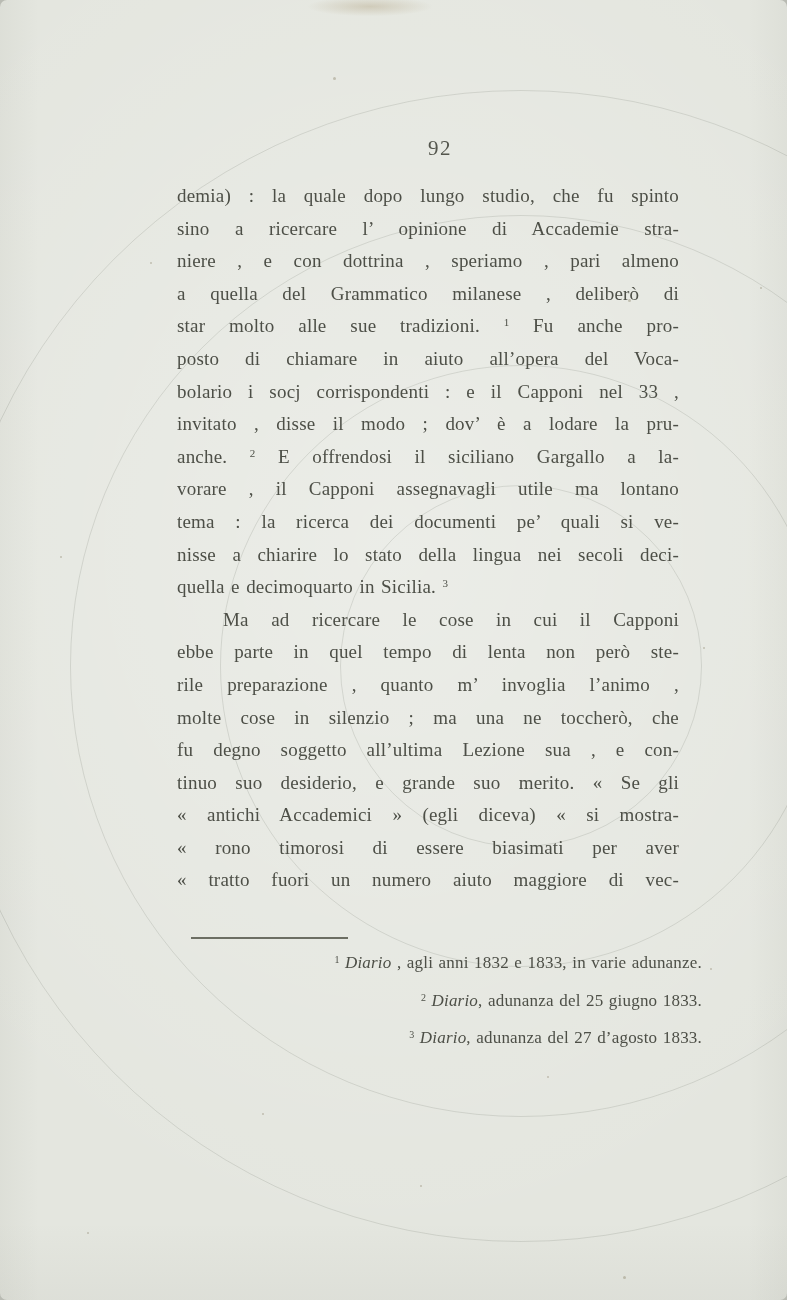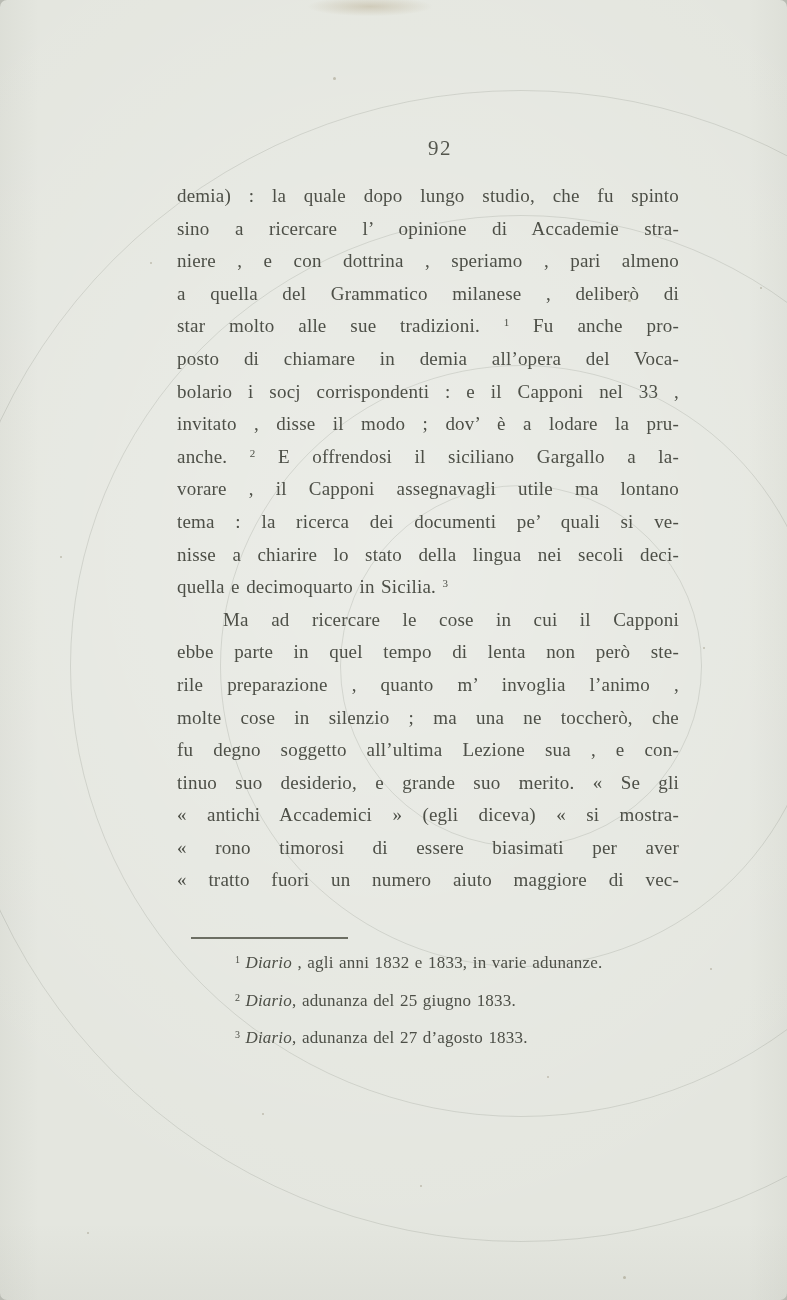--- a/index.html
+++ b/index.html
@@ -38,22 +38,22 @@
   }
   .line.no-just{text-align-last:left;}
   .line.indent{text-indent:46px;}
   sup.sup{font-size:11px;line-height:0;vertical-align:6px;letter-spacing:0;}
   .italic{font-style:italic;}
   .footrule{
     position:absolute;top:937px;left:191px;width:157px;height:1.6px;
     background:rgba(86,88,76,0.85);
   }
   .footnotes{
-    position:absolute;top:944px;left:191px;width:520px;
-    font-size:17px;letter-spacing:0.2px;word-spacing:1px;
+    position:absolute;top:944px;left:182px;width:520px;
+    font-size:17px;letter-spacing:0.2px;word-spacing:1px;text-align:right;
   }
   .footnote{height:37.6px;line-height:37.6px;padding-left:44px;}
   .footnote sup.sup{vertical-align:5px;font-size:10px;}
 </style>
 </head>
 <body>
 
 <div class="page">
 
   <div class="emboss" style="left:340px;top:485px;width:360px;height:360px;"></div>
@@ -75,21 +75,21 @@
   <div class="speck" style="left:623px;top:1276px;width:3px;height:3px;"></div>
 
   <div class="pagenum">92</div>
 
   <div class="textblock">
       <div class="line"><span class="txt">demia) : la quale dopo lungo studio, che fu spinto</span></div>
       <div class="line"><span class="txt">sino a ricercare l’ opinione di Accademie stra-</span></div>
       <div class="line"><span class="txt">niere , e con dottrina , speriamo , pari almeno</span></div>
       <div class="line"><span class="txt">a quella del Grammatico milanese , deliberò di</span></div>
       <div class="line"><span class="txt">star molto alle sue tradizioni. </span><sup class="sup">1</sup><span class="txt"> Fu anche pro-</span></div>
-      <div class="line"><span class="txt">posto di chiamare in demia all’opera del Voca-</span></div>
+      <div class="line"><span class="txt">posto di chiamare in aiuto all’opera del Voca-</span></div>
       <div class="line"><span class="txt">bolario i socj corrispondenti : e il Capponi nel 33 ,</span></div>
       <div class="line"><span class="txt">invitato , disse il modo ; dov’ è a lodare la pru-</span></div>
       <div class="line"><span class="txt">anche. </span><sup class="sup">2</sup><span class="txt"> E offrendosi il siciliano Gargallo a la-</span></div>
       <div class="line"><span class="txt">vorare , il Capponi assegnavagli utile ma lontano</span></div>
       <div class="line"><span class="txt">tema : la ricerca dei documenti pe’ quali si ve-</span></div>
       <div class="line"><span class="txt">nisse a chiarire lo stato della lingua nei secoli deci-</span></div>
       <div class="line no-just"><span class="txt">quella e decimoquarto in Sicilia. </span><sup class="sup">3</sup></div>
       <div class="line indent"><span class="txt">Ma ad ricercare le cose in cui il Capponi</span></div>
       <div class="line"><span class="txt">ebbe parte in quel tempo di lenta non però ste-</span></div>
       <div class="line"><span class="txt">rile preparazione , quanto m’ invoglia l’animo ,</span></div>

